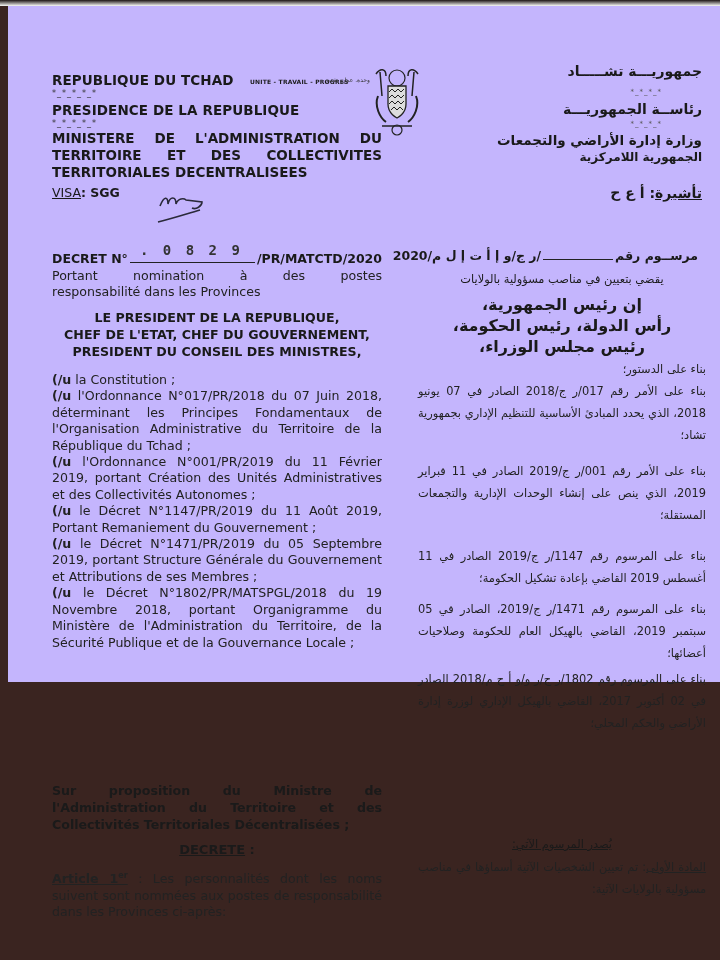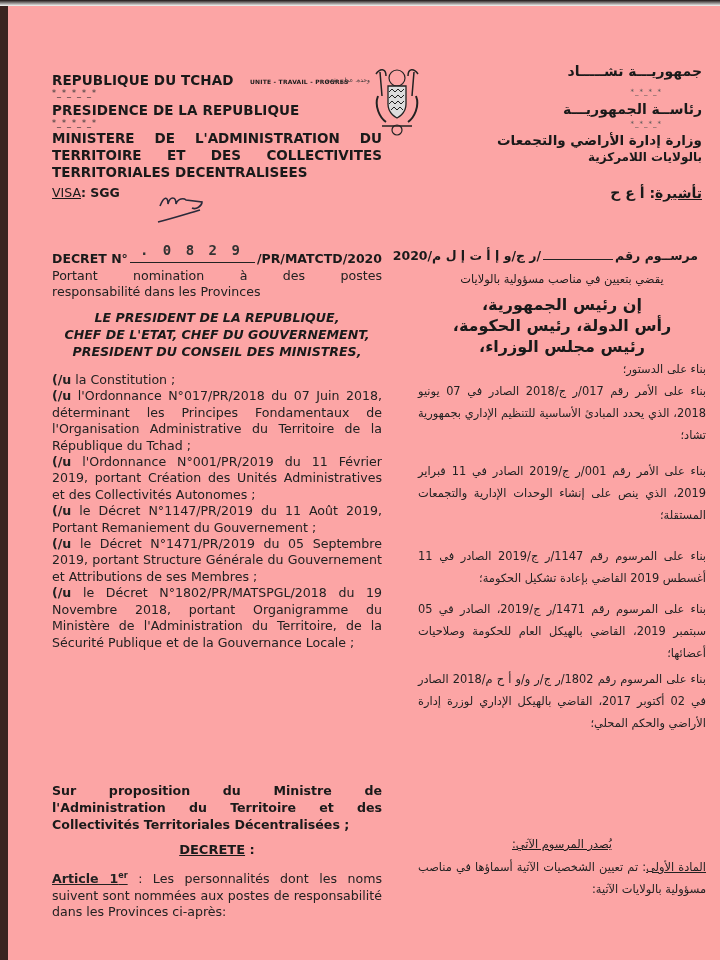--- a/index.html
+++ b/index.html
@@ -6,22 +6,22 @@
   html, body { width: 720px; height: 960px; overflow: hidden; }
   body {
     background: #3a2420;
     font-family: "DejaVu Sans", sans-serif;
     color: #1a1a1a;
     position: relative;
   }
   .page {
     position: absolute;
     left: 8px; top: 4px;
-    width: 712px; height: 956px;
-    background: #fca5a5;
+    width: 712px; height: 678px;
+    background: #c4b5fd;
     border-top-left-radius: 2px;
   }
   .topshade {
     position: absolute; left: 0; top: 0; width: 720px; height: 6px;
     background: linear-gradient(#1c1414, #fbfbfa);
   }
   .abs { position: absolute; }
 
   
   .hdr-bold { font-weight: bold; font-size: 13.5px; letter-spacing: 0.1px; }
@@ -31,21 +31,21 @@
   .ministry .just { text-align: justify; text-align-last: justify; display: block; }
   .visa { font-size: 12.5px; font-weight: bold; }
   .visa u { font-weight: normal; }
   .num-stamp { font-family: "DejaVu Sans Mono", monospace; font-size: 14px; letter-spacing: 3px; color: #333; }
 
   .decret-line { font-weight: bold; font-size: 12.5px; display: flex; align-items: baseline; width: 330px; }
   .decret-line .blank { flex: 1; border-bottom: 1px solid #222; margin: 0 2px; height: 10px; }
   .body-text { font-size: 12.6px; line-height: 16.4px; text-align: justify; color: #222; }
   .body-text.lastleft { text-align-last: left; }
   .jl { display: block; text-align: justify; text-align-last: justify; }
-  .center-bold { font-weight: bold; font-size: 12.6px; text-align: center; line-height: 17px; font-style: italic; }
+  .center-bold { font-weight: bold; font-size: 12.6px; text-align: center; line-height: 17px; }
   .vu { font-weight: bold; }
   .sur { font-weight: bold; font-size: 12.6px; line-height: 17px; text-align: justify; }
   .decrete { font-weight: bold; font-size: 13px; text-align: center; }
   .decrete u { text-decoration: underline; }
   .article u { font-weight: bold; }
 
   
   .ar-hdr { font-weight: bold; font-size: 14px; line-height: 19px; }
   .ar-stars { font-size: 7px; letter-spacing: 1px; color: #555; direction: ltr; text-align: right; }
   .ar-motto { font-size: 6px; color: #333; }
@@ -99,21 +99,21 @@
     </svg>
   </div>
 
   <div class="abs ar-motto" style="left:302px; top:72px; width:60px; direction:rtl;">وحدة. عمل. تقدم</div>
   <div class="abs ar-hdr" style="right:18px; top:58px; direction:rtl;">جمهوريـــة تشـــــاد</div>
   <div class="abs ar-stars" style="right:58px; top:84px;">*_*_*_*</div>
   <div class="abs ar-hdr" style="right:18px; top:96px; direction:rtl;">رئاســة الجمهوريـــة</div>
   <div class="abs ar-stars" style="right:58px; top:116px;">*_*_*_*</div>
   <div class="abs ar-hdr" style="right:18px; top:128px; direction:rtl; text-align:right; font-size:13.5px; line-height:17px;">
     <div>وزارة إدارة الأراضي والتجمعات</div>
-    <div style="font-size:12px;">بالولايات اللامركزية</div>
+    <div style="font-size:12px;">الجمهورية اللامركزية</div>
   </div>
   <div class="abs ar-hdr" style="right:18px; top:180px; direction:rtl;">
     <u>تأشيرة</u><span>: أ ع ح</span>
   </div>
 
   <div class="abs decret-line" style="left:44px; top:247px;">
     <span>DECRET N°</span>
     <span class="blank"></span>
     <span>/PR/MATCTD/2020</span>
   </div>

